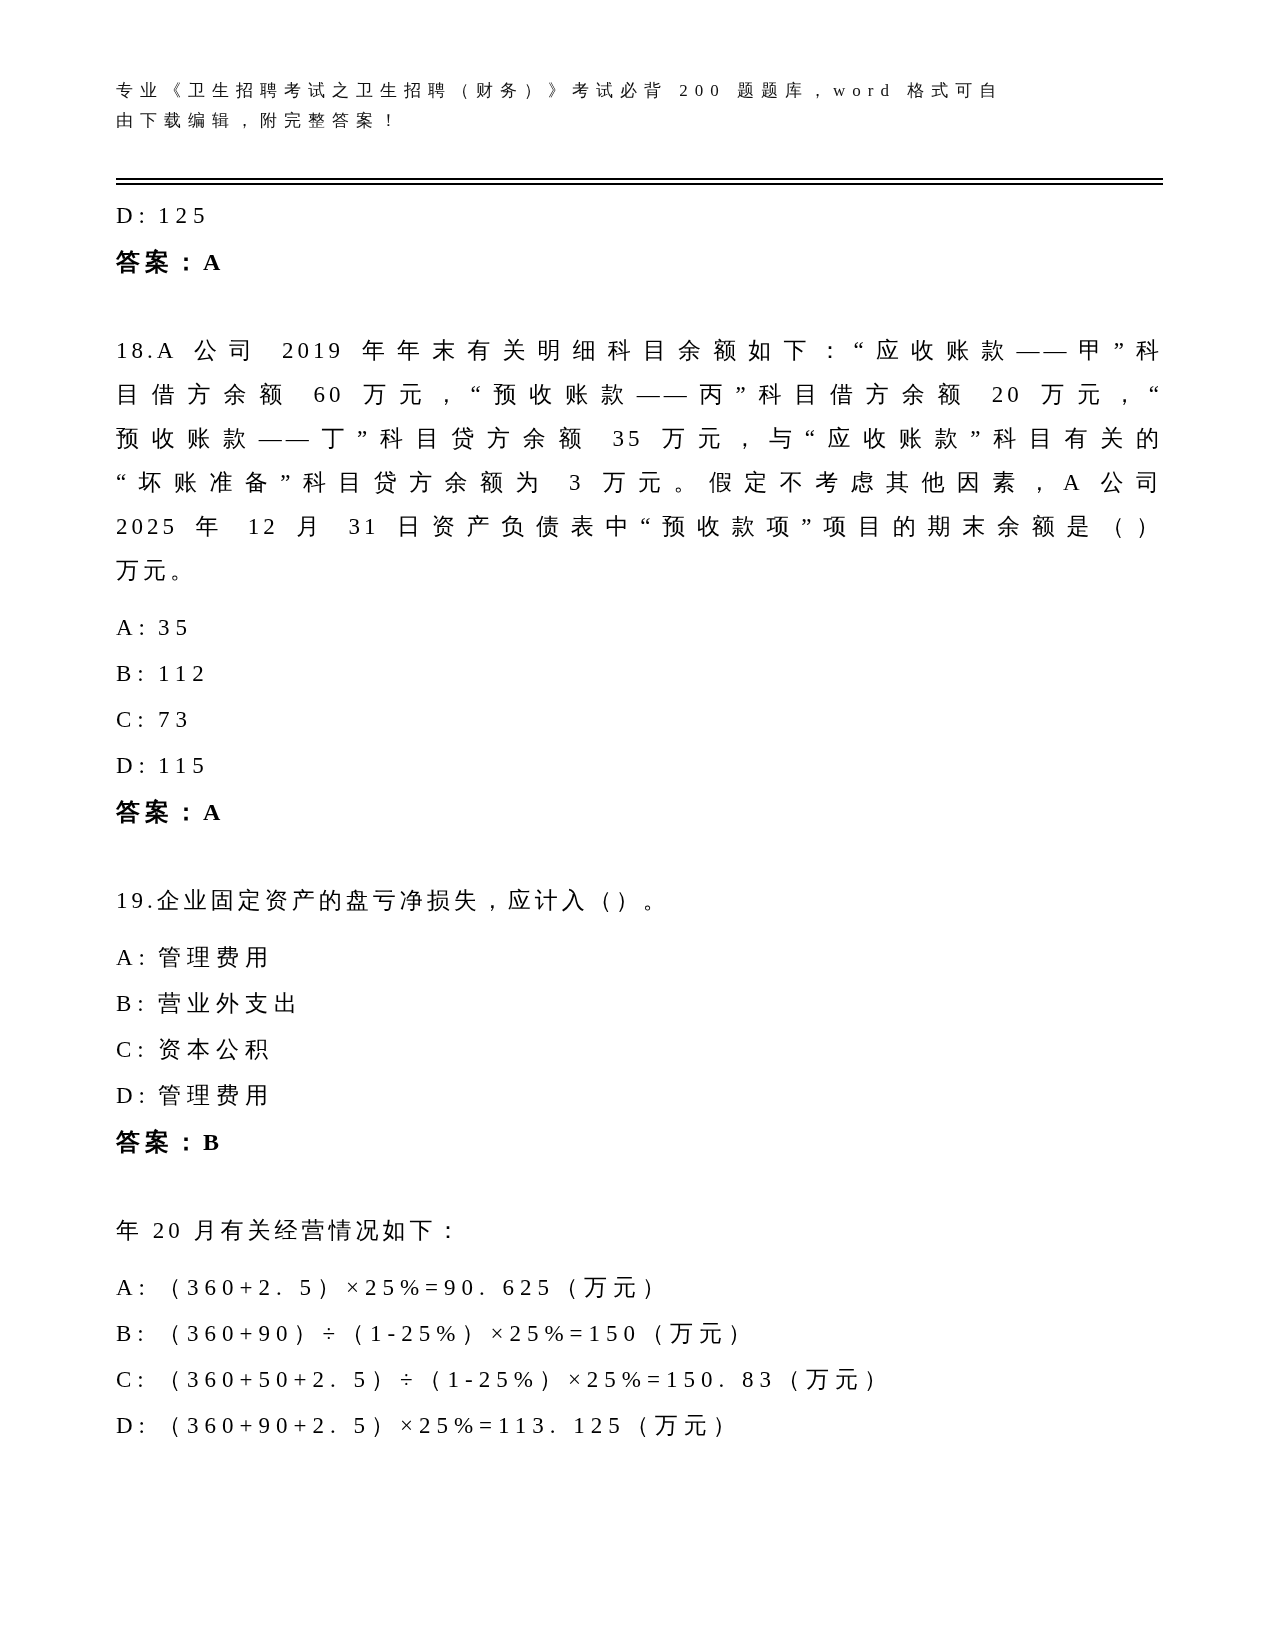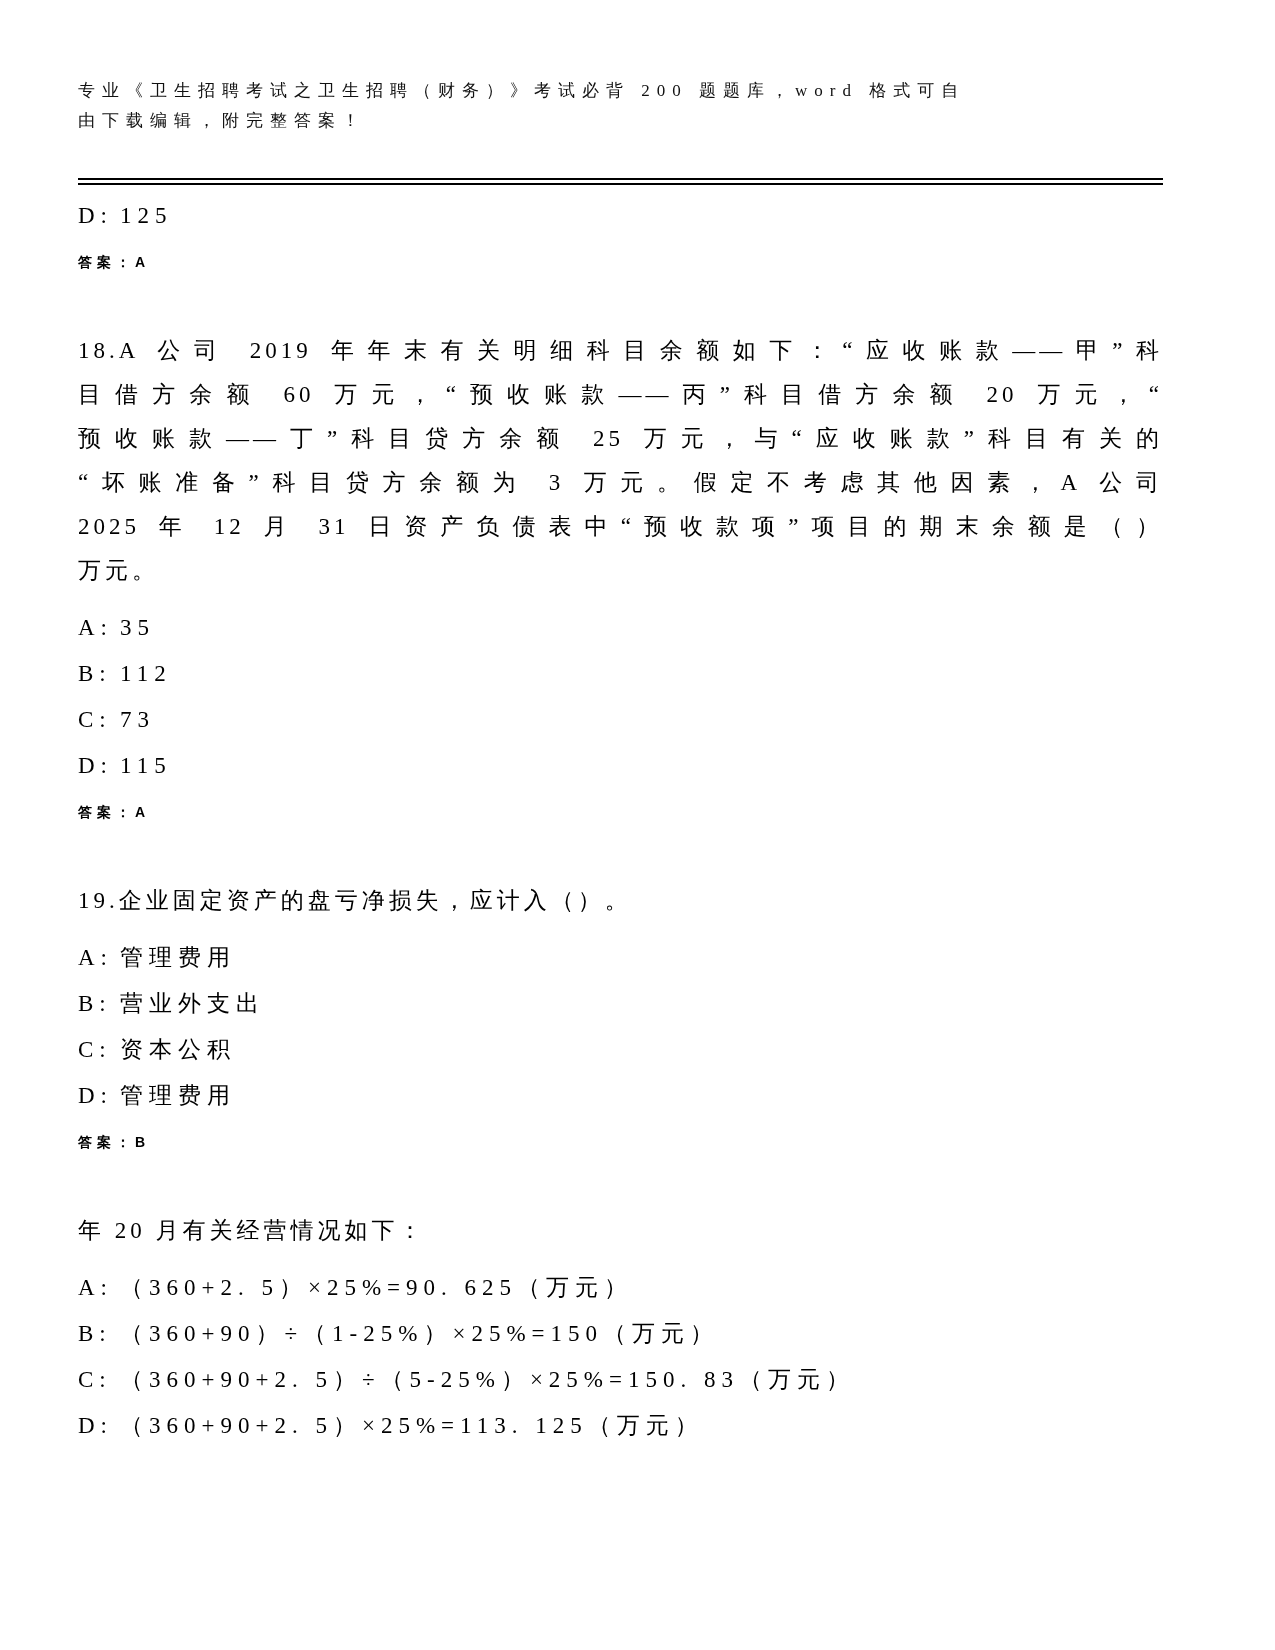--- a/index.html
+++ b/index.html
@@ -10,21 +10,21 @@
   .page {
     position: relative;
     width: 1275px;
     height: 1650px;
     background: #ffffff;
     color: #000000;
     font-family: "Liberation Serif", "DejaVu Serif", serif;
     overflow: hidden;
   }
   .content {
-    margin-left: 78px;
+    margin-left: 116px;
     margin-right: 112px; 
   }
   
   .doc-header {
     padding-top: 76px;
   }
   .doc-header .hline {
     font-size: 17px;
     line-height: 30px;
     letter-spacing: 7px;
@@ -66,22 +66,22 @@
     flex: 0 0 auto;
     min-width: 42px;
   }
   .opt-text {
     flex: 1 1 auto;
   }
   .answer {
     line-height: 46px;
     font-weight: bold;
     letter-spacing: 5px;
-    font-family: Liberation Sans, sans-serif;
-    font-size: 14px;
+    font-family: Liberation Serif, serif;
+    font-size: 24px;
   }
 </style>
 </head>
 <body>
 
 <div class="page">
   <div class="content">
 
     <div class="doc-header">
       <div class="hline">专业《卫生招聘考试之卫生招聘（财务）》考试必背 200 题题库，word 格式可自</div>
@@ -97,21 +97,21 @@
           <span class="opt-text">125</span>
         </div>
         <div class="answer">
           <span>答案：</span><span>A</span>
         </div>
       </div>
 
       <div class="question">
         <div class="qline stretch">18.A 公司 2019 年年末有关明细科目余额如下：“应收账款——甲”科</div>
         <div class="qline stretch">目借方余额 60 万元，“预收账款——丙”科目借方余额 20 万元，“</div>
-        <div class="qline stretch">预收账款——丁”科目贷方余额 25 万元，与“应收账款”科目有关的</div>
+        <div class="qline stretch">预收账款——丁”科目贷方余额 35 万元，与“应收账款”科目有关的</div>
         <div class="qline stretch">“坏账准备”科目贷方余额为 3 万元。假定不考虑其他因素，A 公司</div>
         <div class="qline stretch">2025 年 12 月 31 日资产负债表中“预收款项”项目的期末余额是（）</div>
         <div class="qline">万元。</div>
         <div class="options">
           <div class="option">
             <span class="opt-label">A:</span>
             <span class="opt-text">35</span>
           </div>
           <div class="option">
             <span class="opt-label">B:</span>
@@ -162,21 +162,21 @@
           <div class="option">
             <span class="opt-label">A:</span>
             <span class="opt-text">（360+2. 5）×25%=90. 625（万元）</span>
           </div>
           <div class="option">
             <span class="opt-label">B:</span>
             <span class="opt-text">（360+90）÷（1-25%）×25%=150（万元）</span>
           </div>
           <div class="option">
             <span class="opt-label">C:</span>
-            <span class="opt-text">（360+90+2. 5）÷（5-25%）×25%=150. 83（万元）</span>
+            <span class="opt-text">（360+50+2. 5）÷（1-25%）×25%=150. 83（万元）</span>
           </div>
           <div class="option">
             <span class="opt-label">D:</span>
             <span class="opt-text">（360+90+2. 5）×25%=113. 125（万元）</span>
           </div>
         </div>
       </div>
 
     </div>
   </div>

